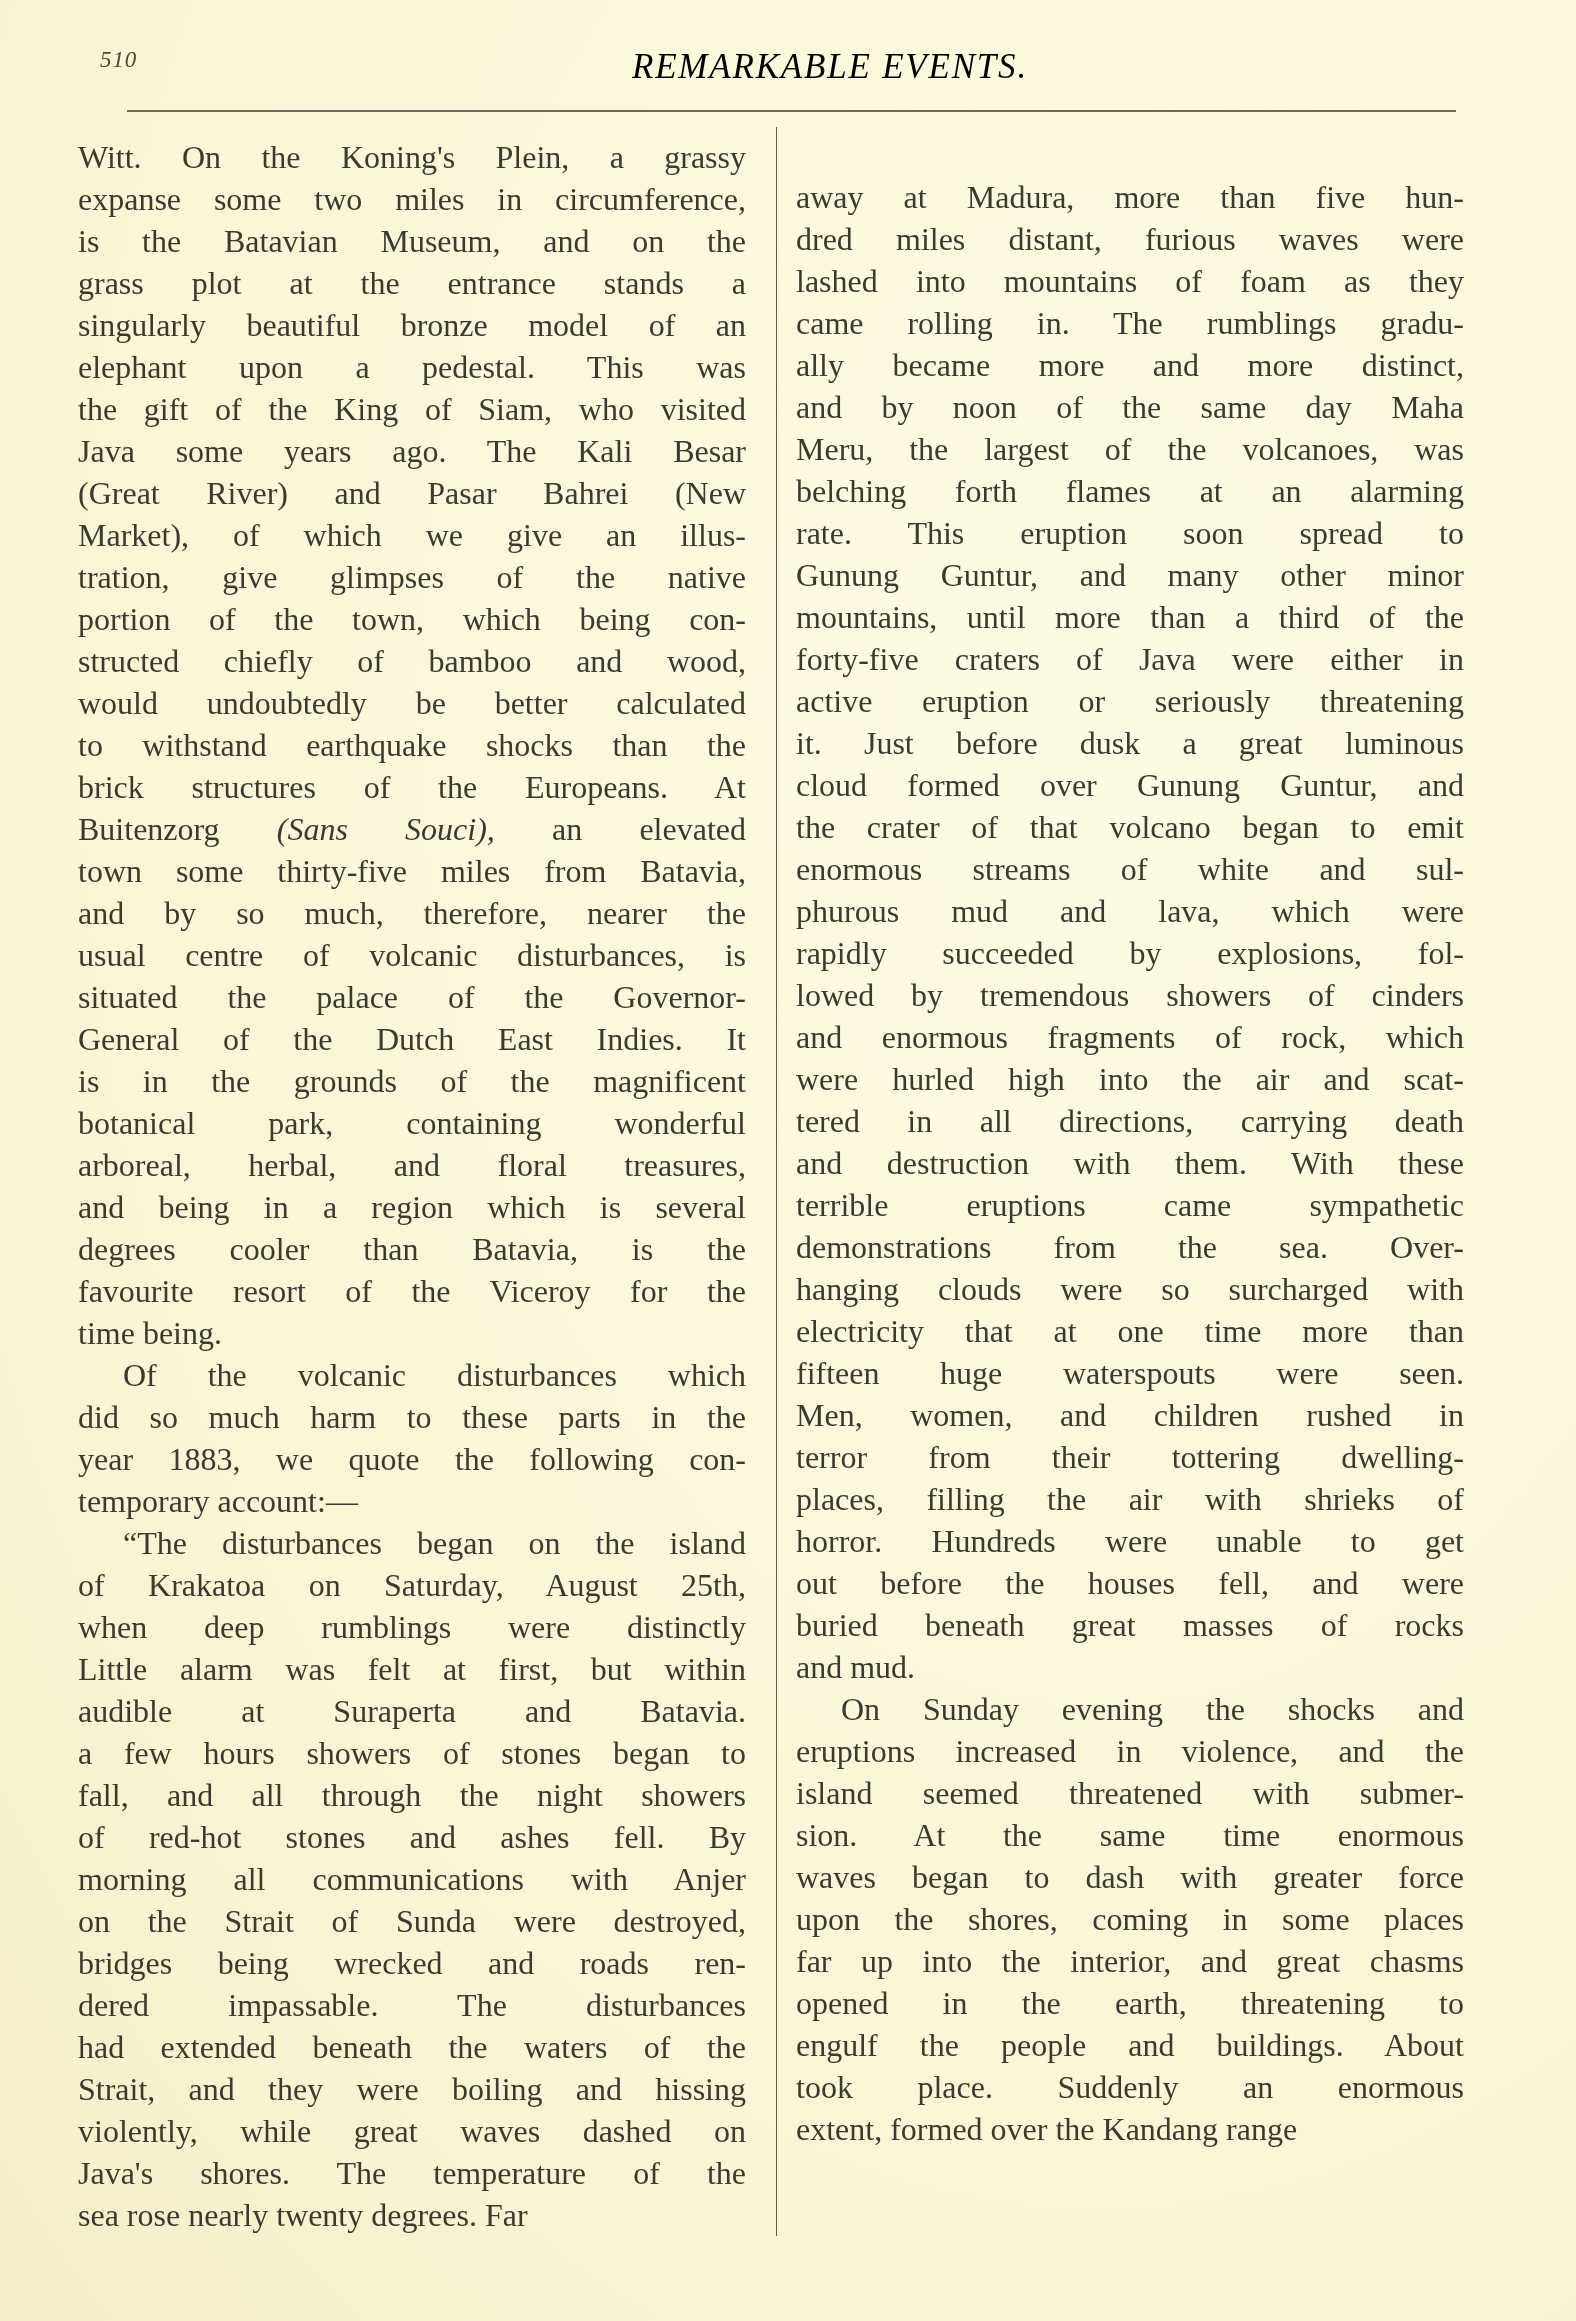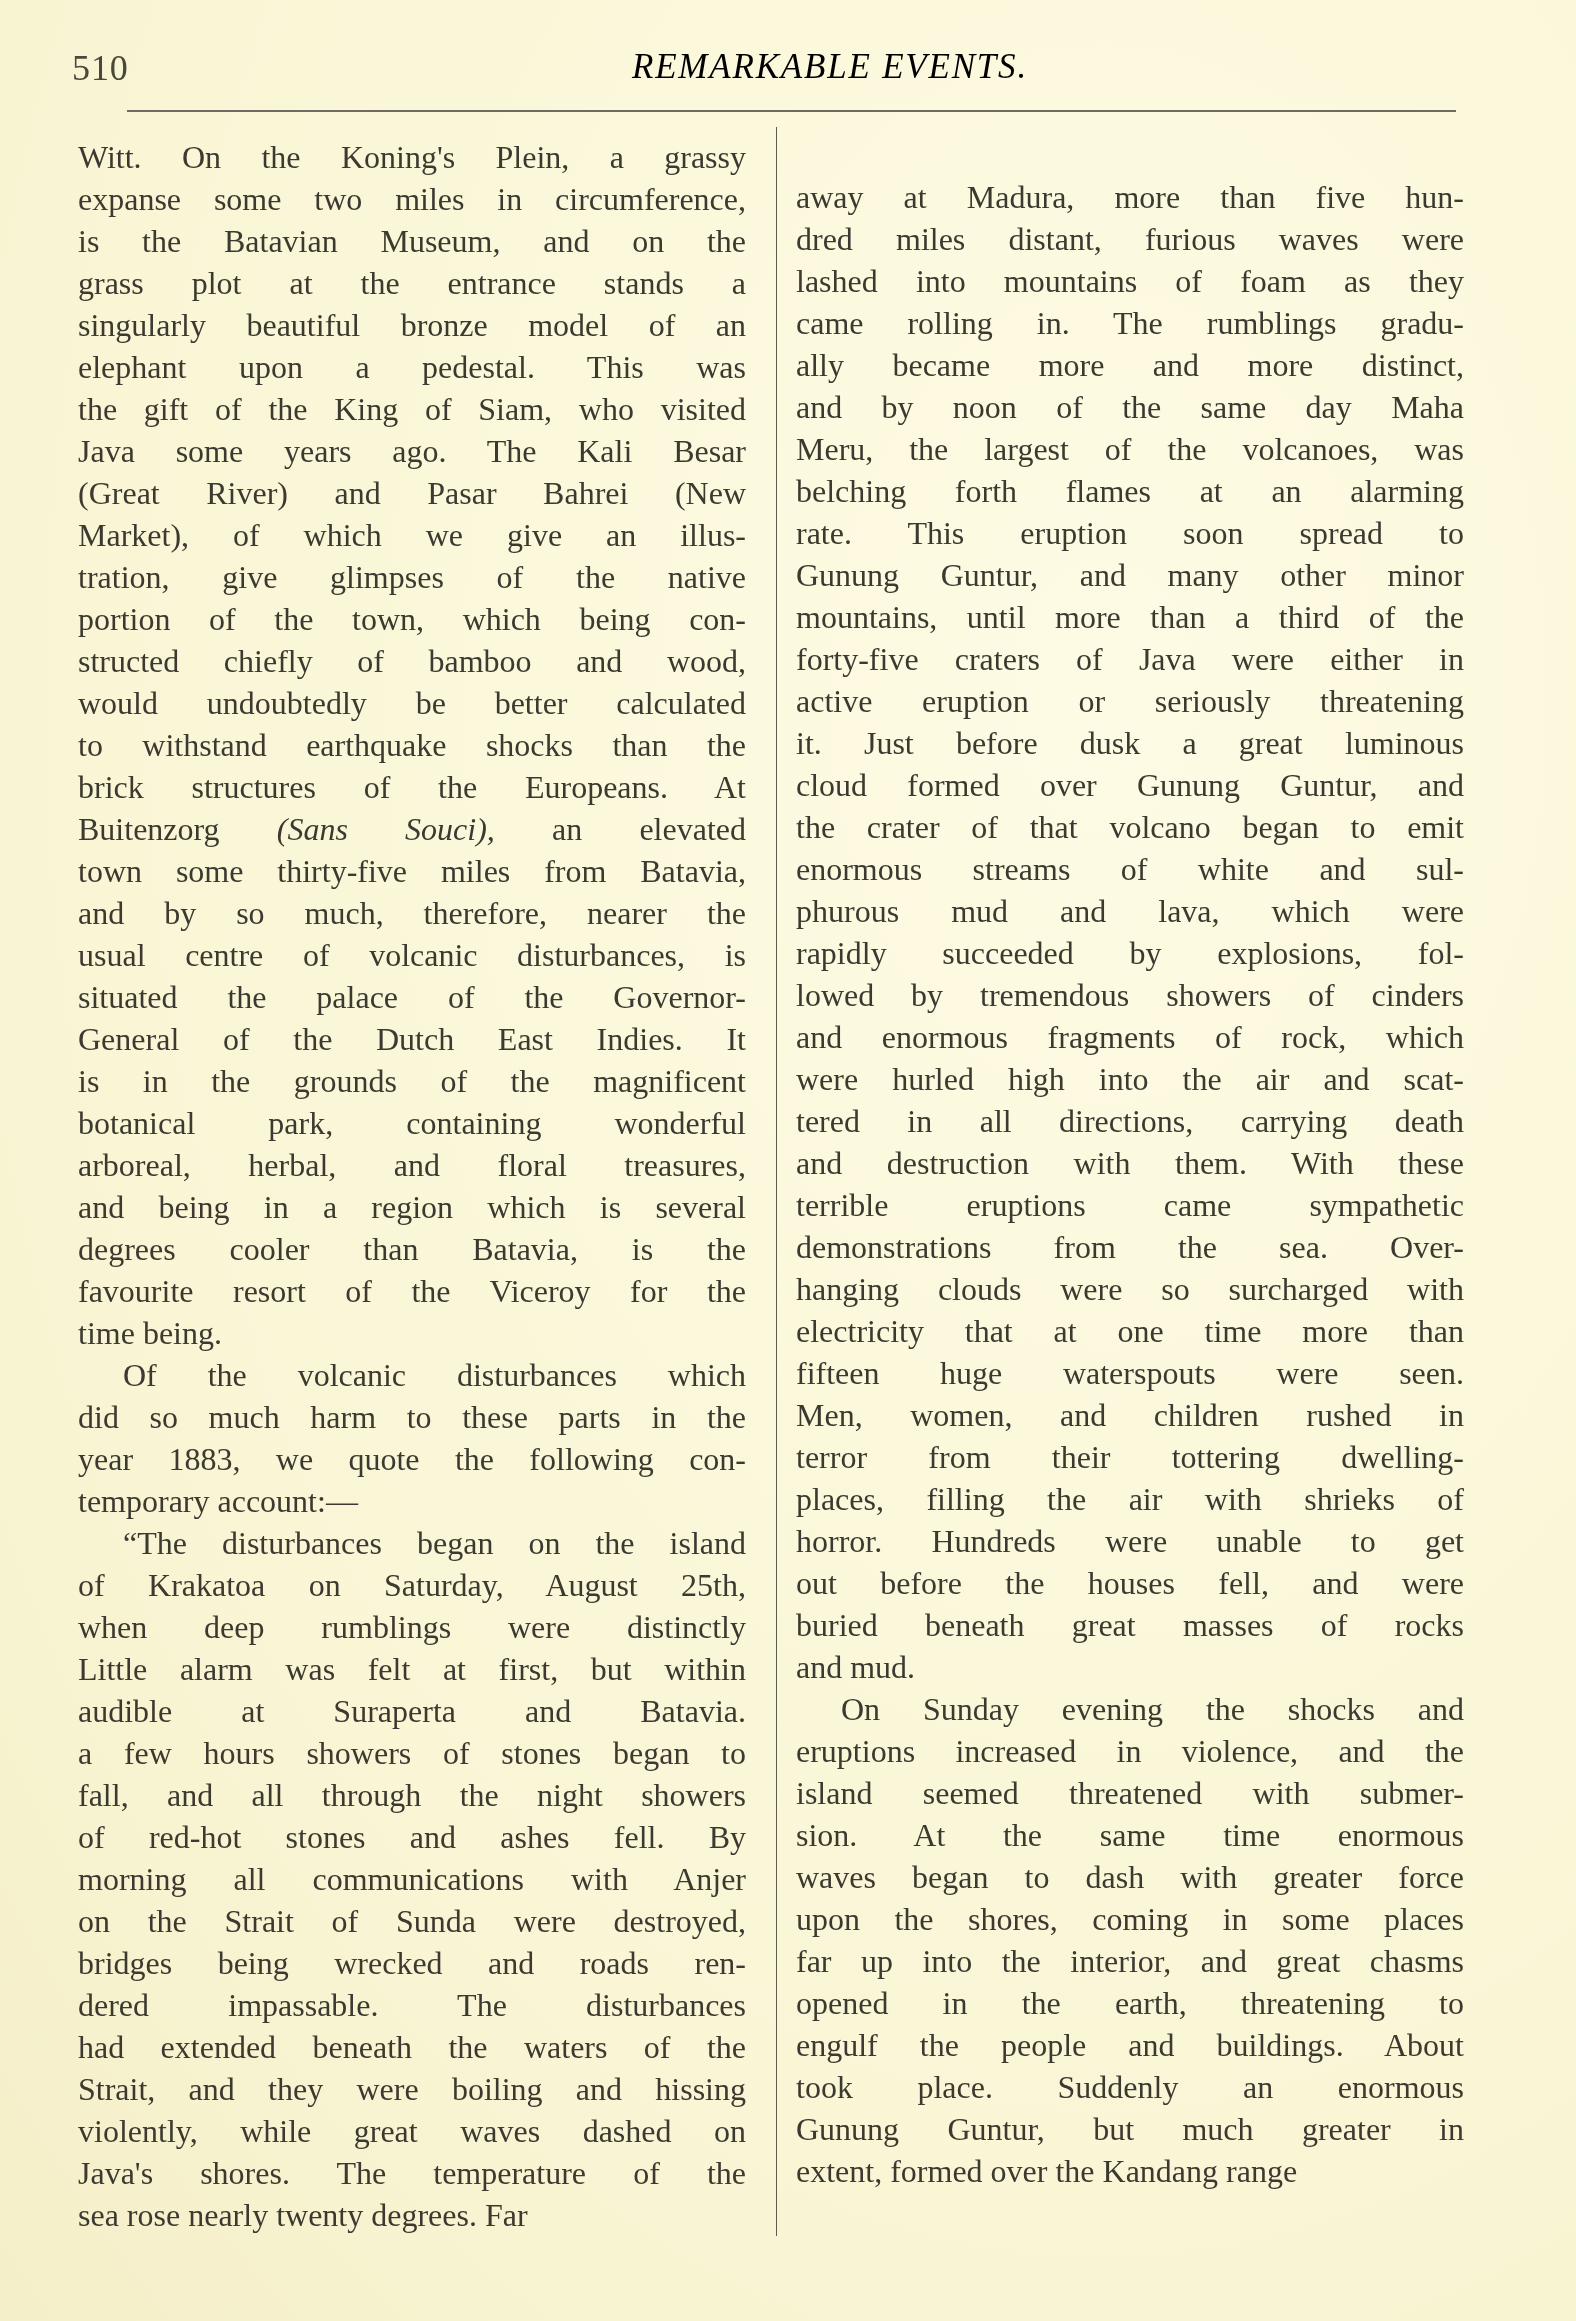--- a/index.html
+++ b/index.html
@@ -8,25 +8,26 @@
     height: 2322px;
     background: #fbf8dc;
     background-image: radial-gradient(ellipse at 70% 30%, #fdfbe4 0%, #f9f5d4 70%, #f4efc8 100%);
     position: relative;
     overflow: hidden;
     font-family: "Liberation Serif", "DejaVu Serif", serif;
     color: #3c3a30;
   }
   .page-number {
     position: absolute;
-    left: 72px;
+    left: 100px;
     top: 47px;
-    font-size: 36px;
+    font-size: 23px;
     letter-spacing: 0.9px;
     color: #4a473b;
+    font-style: italic;
   }
   .running-title {
     position: absolute;
     left: 0;
     width: 1576px;
     top: 47px;
     text-align: center;
     font-size: 35px;
     font-style: italic;
     letter-spacing: 1.8px;
@@ -171,16 +172,15 @@
     <div class="line indent">On Sunday evening the shocks and</div>
     <div class="line">eruptions increased in violence, and the</div>
     <div class="line">island seemed threatened with submer-</div>
     <div class="line">sion. At the same time enormous</div>
     <div class="line">waves began to dash with greater force</div>
     <div class="line">upon the shores, coming in some places</div>
     <div class="line">far up into the interior, and great chasms</div>
     <div class="line">opened in the earth, threatening to</div>
     <div class="line">engulf the people and buildings. About</div>
     <div class="line">took place. Suddenly an enormous</div>
-    <div class="line">Gunung Guntur, but much greater in</div>
     <div class="line last">extent, formed over the Kandang range</div>
   </div>
 
 
 </body></html>

